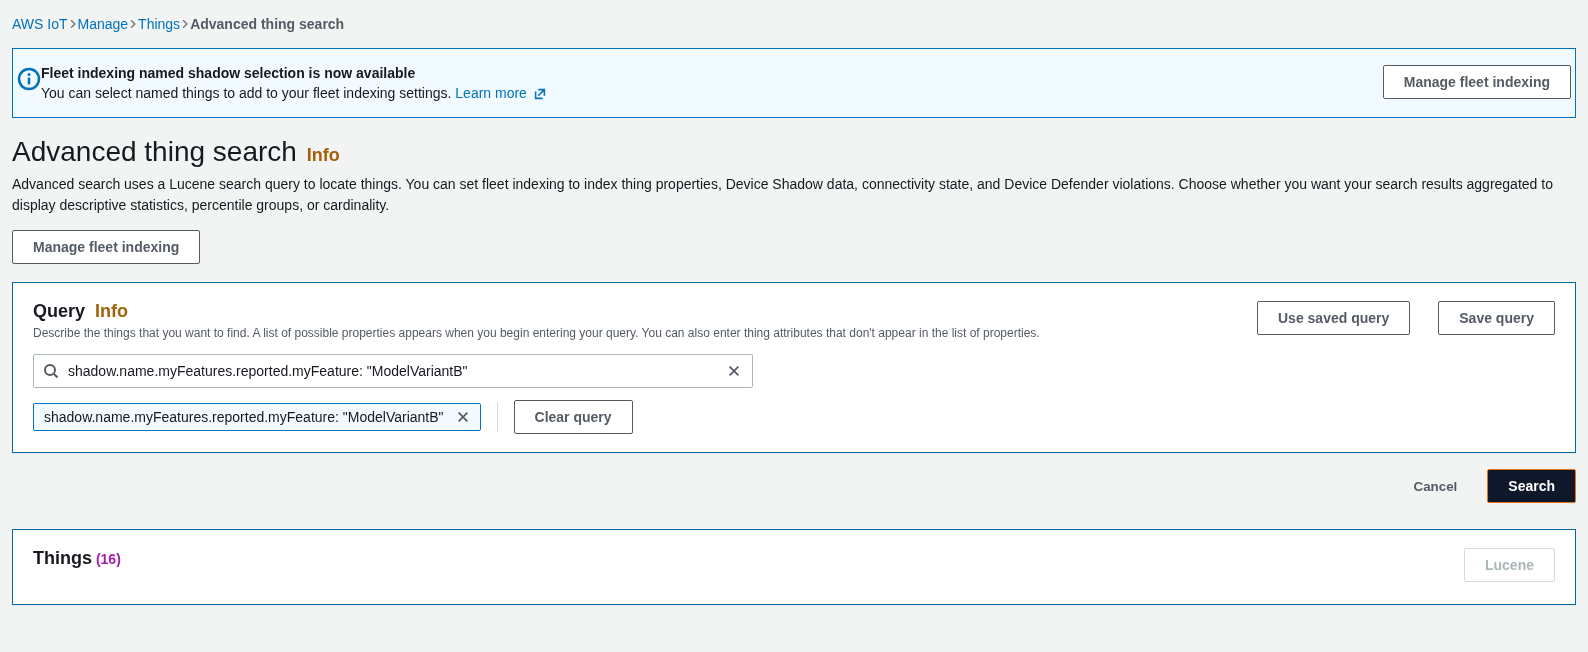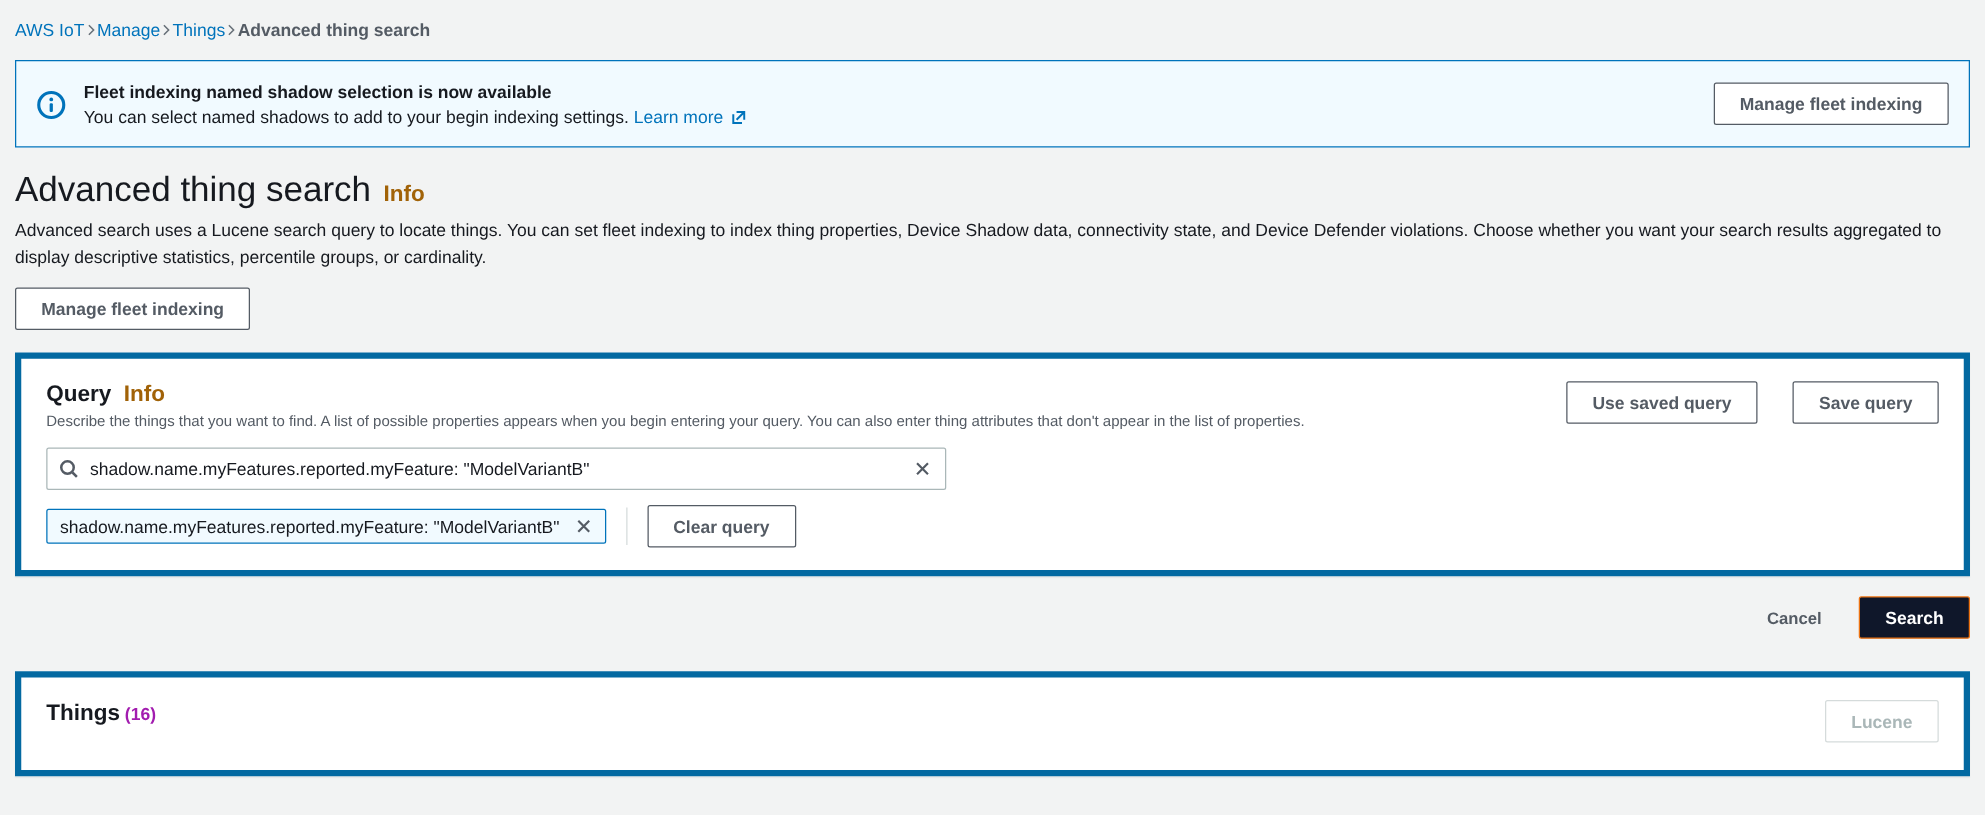--- a/index.html
+++ b/index.html
@@ -31,24 +31,23 @@
     }
     .breadcrumb-current {
       color: #545b64;
       font-weight: 700;
     }
 
     
     .info-banner {
       border: 1px solid #0073bb;
       background: #f1faff;
-      padding: 16px 16px;
-      display: flex;
-      align-items: center;
-      gap: 14px;
+      padding: 16px 4px;
+      display: flex;
+      align-items: flex-start;
       margin-bottom: 18px;
     }
     .info-icon {
       flex-shrink: 0;
       margin-top: 2px;
     }
     .info-icon svg {
       width: 24px;
       height: 24px;
     }
@@ -125,21 +124,21 @@
       margin-bottom: 14px;
       line-height: 1.5;
     }
     .heading-actions {
       margin-bottom: 18px;
     }
 
     
     .panel {
       background: #fff;
-      border: 5px solid #0369a1;
+      border: 1px solid #0369a1;
       box-shadow: 0 1px 1px rgba(0,0,0,0.05);
       padding: 18px 20px;
       margin-bottom: 16px;
     }
     .panel-header-row {
       display: flex;
       align-items: flex-start;
       justify-content: space-between;
       gap: 14px;
       margin-bottom: 14px;
@@ -284,21 +283,21 @@
   <span class="info-icon">
     <svg viewBox="0 0 24 24" width="24" height="24">
       <circle cx="12" cy="12" r="10" stroke="#0073bb" stroke-width="2.5" fill="none"></circle>
       <circle cx="12" cy="7.5" r="1.5" fill="#0073bb"></circle>
       <rect x="10.7" y="10.5" width="2.6" height="7" rx="1" fill="#0073bb"></rect>
     </svg>
   </span>
   <div class="info-content">
     <div class="info-title">Fleet indexing named shadow selection is now available</div>
     <div class="info-desc">
-      <span>You can select named shadows to add to your begin indexing settings.</span>
+      <span>You can select named things to add to your fleet indexing settings.</span>
       <a href="#" class="learn-more-link">
         <span>Learn more</span>
         <span class="external-icon">
           <svg width="14" height="14" viewBox="0 0 16 16">
               <path d="M6 3h7v7M13 3L6 10M11 13H3V5" stroke="#0073bb" stroke-width="1.8" fill="none"></path>
             </svg>
         </span>
       </a>
     </div>
   </div>

